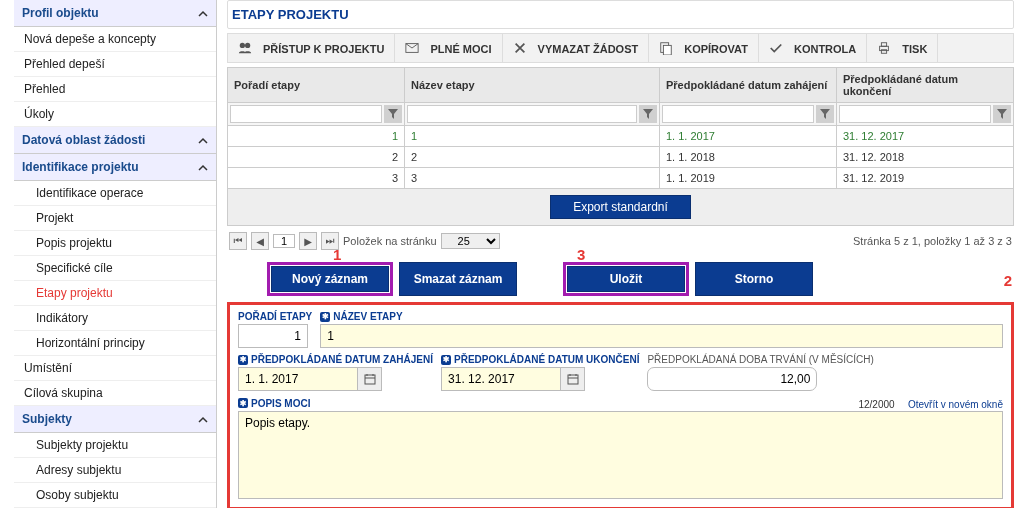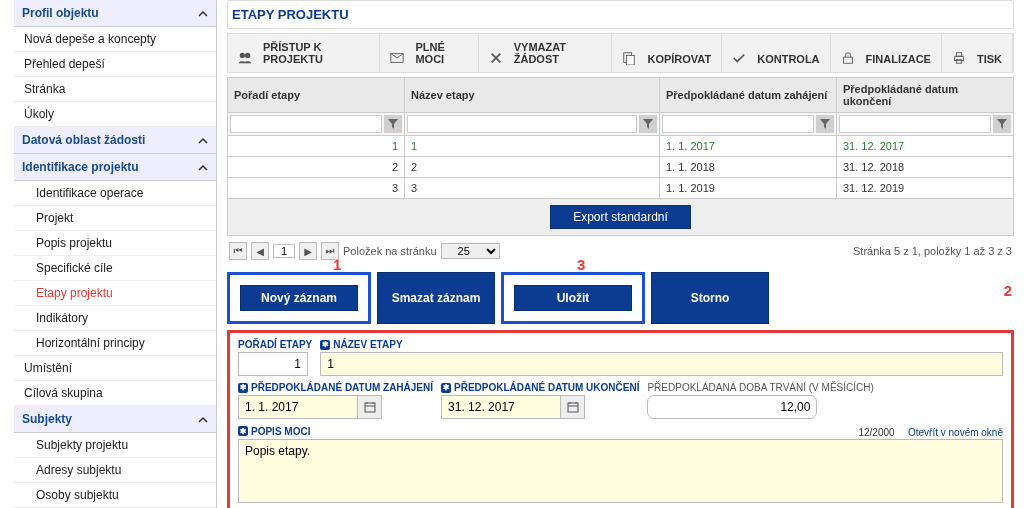--- a/index.html
+++ b/index.html
@@ -40,54 +40,54 @@
 .pg-input { width: 22px; border: 1px solid #bbb; text-align: center; font-size: 11px; }
 .pg-select { border: 1px solid #bbb; font-size: 11px; padding: 0 12px; }
 
 
 .actions { display: flex; gap: 6px; margin: 6px 0; position: relative; }
 .act-btn { background: #0b3c91; color: #fff; border: 1px solid #0a2f70; padding: 5px 0; width: 118px; font-size: 12px; cursor: pointer; font-weight: bold; text-align: center; }
 .annot { position: absolute; color: #e53935; font-weight: bold; font-size: 15px; }
 .annot-1 { top: -16px; left: 106px; }
 .annot-3 { top: -16px; left: 350px; }
 .annot-2 { top: 10px; right: 2px; }
-.highlight-box { border: 3px solid #1d4ed8; padding: 10px; display: inline-block; }
+.highlight-box { border: 3px solid #a21caf; padding: 1px; display: inline-block; margin-left: 40px; }
 
 
 .form-area { border: 3px solid #e53935; padding: 6px 8px 8px 8px; margin-top: 2px; }
 .form-row { display: flex; gap: 8px; margin-bottom: 6px; align-items: flex-end; }
 .field { display: flex; flex-direction: column; }
 .field-label { font-size: 10px; color: #0b3c91; font-weight: bold; margin-bottom: 2px; display: flex; align-items: center; gap: 3px; }
 .req-icon { width: 10px; height: 10px; background: #0b3c91; color: #fff; font-size: 8px; border-radius: 2px; display: inline-flex; align-items: center; justify-content: center; }
 .field input { border: 1px solid #bbb; padding: 4px 6px; font-size: 12px; }
 .field input.yellow { background: #fffde0; }
 .field-date { display: flex; }
 .field-date input { width: 120px; }
 .cal-btn { width: 24px; border: 1px solid #bbb; border-left: none; background: #eee; display: flex; align-items: center; justify-content: center; cursor: pointer; }
 .w70 { width: 70px; text-align: right; }
 .w-full { flex: 1; }
 .w170 { width: 170px; }
 .popis-head { display: flex; justify-content: space-between; align-items: center; }
 .popis-head .counter { font-size: 10px; color: #333; }
 .popis-head .newwin { font-size: 10px; color: #0b3c91; cursor: pointer; }
-textarea.popis { width: 100%; height: 64px; background: #fffde0; border: 1px solid #bbb; padding: 4px 6px; font-size: 12px; font-family: Arial; resize: none; }
+textarea.popis { width: 100%; height: 88px; background: #fffde0; border: 1px solid #bbb; padding: 4px 6px; font-size: 12px; font-family: Arial; resize: none; }
 </style>
 </head>
 <body>
 
 <div class="sidebar">
   <div class="side-group">
     <span>Profil objektu</span>
     <span class="chev"><svg viewBox="0 0 10 10">
           <path d="M1 7 L5 3 L9 7" stroke="#333" fill="none" stroke-width="1.5"></path>
         </svg></span>
   </div>
   <div class="side-item">Nová depeše a koncepty</div>
   <div class="side-item">Přehled depeší</div>
-  <div class="side-item">Stránka</div>
+  <div class="side-item">Přehled</div>
   <div class="side-item">Úkoly</div>
 
   <div class="side-group">
     <span>Datová oblast žádosti</span>
     <span class="chev"><svg viewBox="0 0 10 10">
           <path d="M1 7 L5 3 L9 7" stroke="#333" fill="none" stroke-width="1.5"></path>
         </svg></span>
   </div>
 
   <div class="side-group">
@@ -149,27 +149,20 @@
             <rect x="2" y="2" width="9" height="11" fill="none" stroke="#555"></rect>
             <rect x="5" y="5" width="9" height="11" fill="#fff" stroke="#555"></rect>
           </svg></span>
         <span>KOPÍROVAT</span>
       </div>
     <div class="tool">
         <span class="tool-icon"><svg viewBox="0 0 16 16">
             <path d="M2 8l4 4 8-8" fill="none" stroke="#555" stroke-width="2"></path>
           </svg></span>
         <span>KONTROLA</span>
-      </div>
-    <div class="tool">
-        <span class="tool-icon"><svg viewBox="0 0 16 16">
-            <rect x="3" y="7" width="10" height="7" fill="none" stroke="#555"></rect>
-            <path d="M5 7V5a3 3 0 016 0v2" fill="none" stroke="#555"></path>
-          </svg></span>
-        <span>FINALIZACE</span>
       </div>
     <div class="tool">
         <span class="tool-icon"><svg viewBox="0 0 16 16">
             <rect x="3" y="6" width="10" height="5" fill="none" stroke="#555"></rect>
             <rect x="5" y="2" width="6" height="4" fill="none" stroke="#555"></rect>
             <rect x="5" y="10" width="6" height="4" fill="none" stroke="#555"></rect>
           </svg></span>
         <span>TISK</span>
       </div>
   </div>

